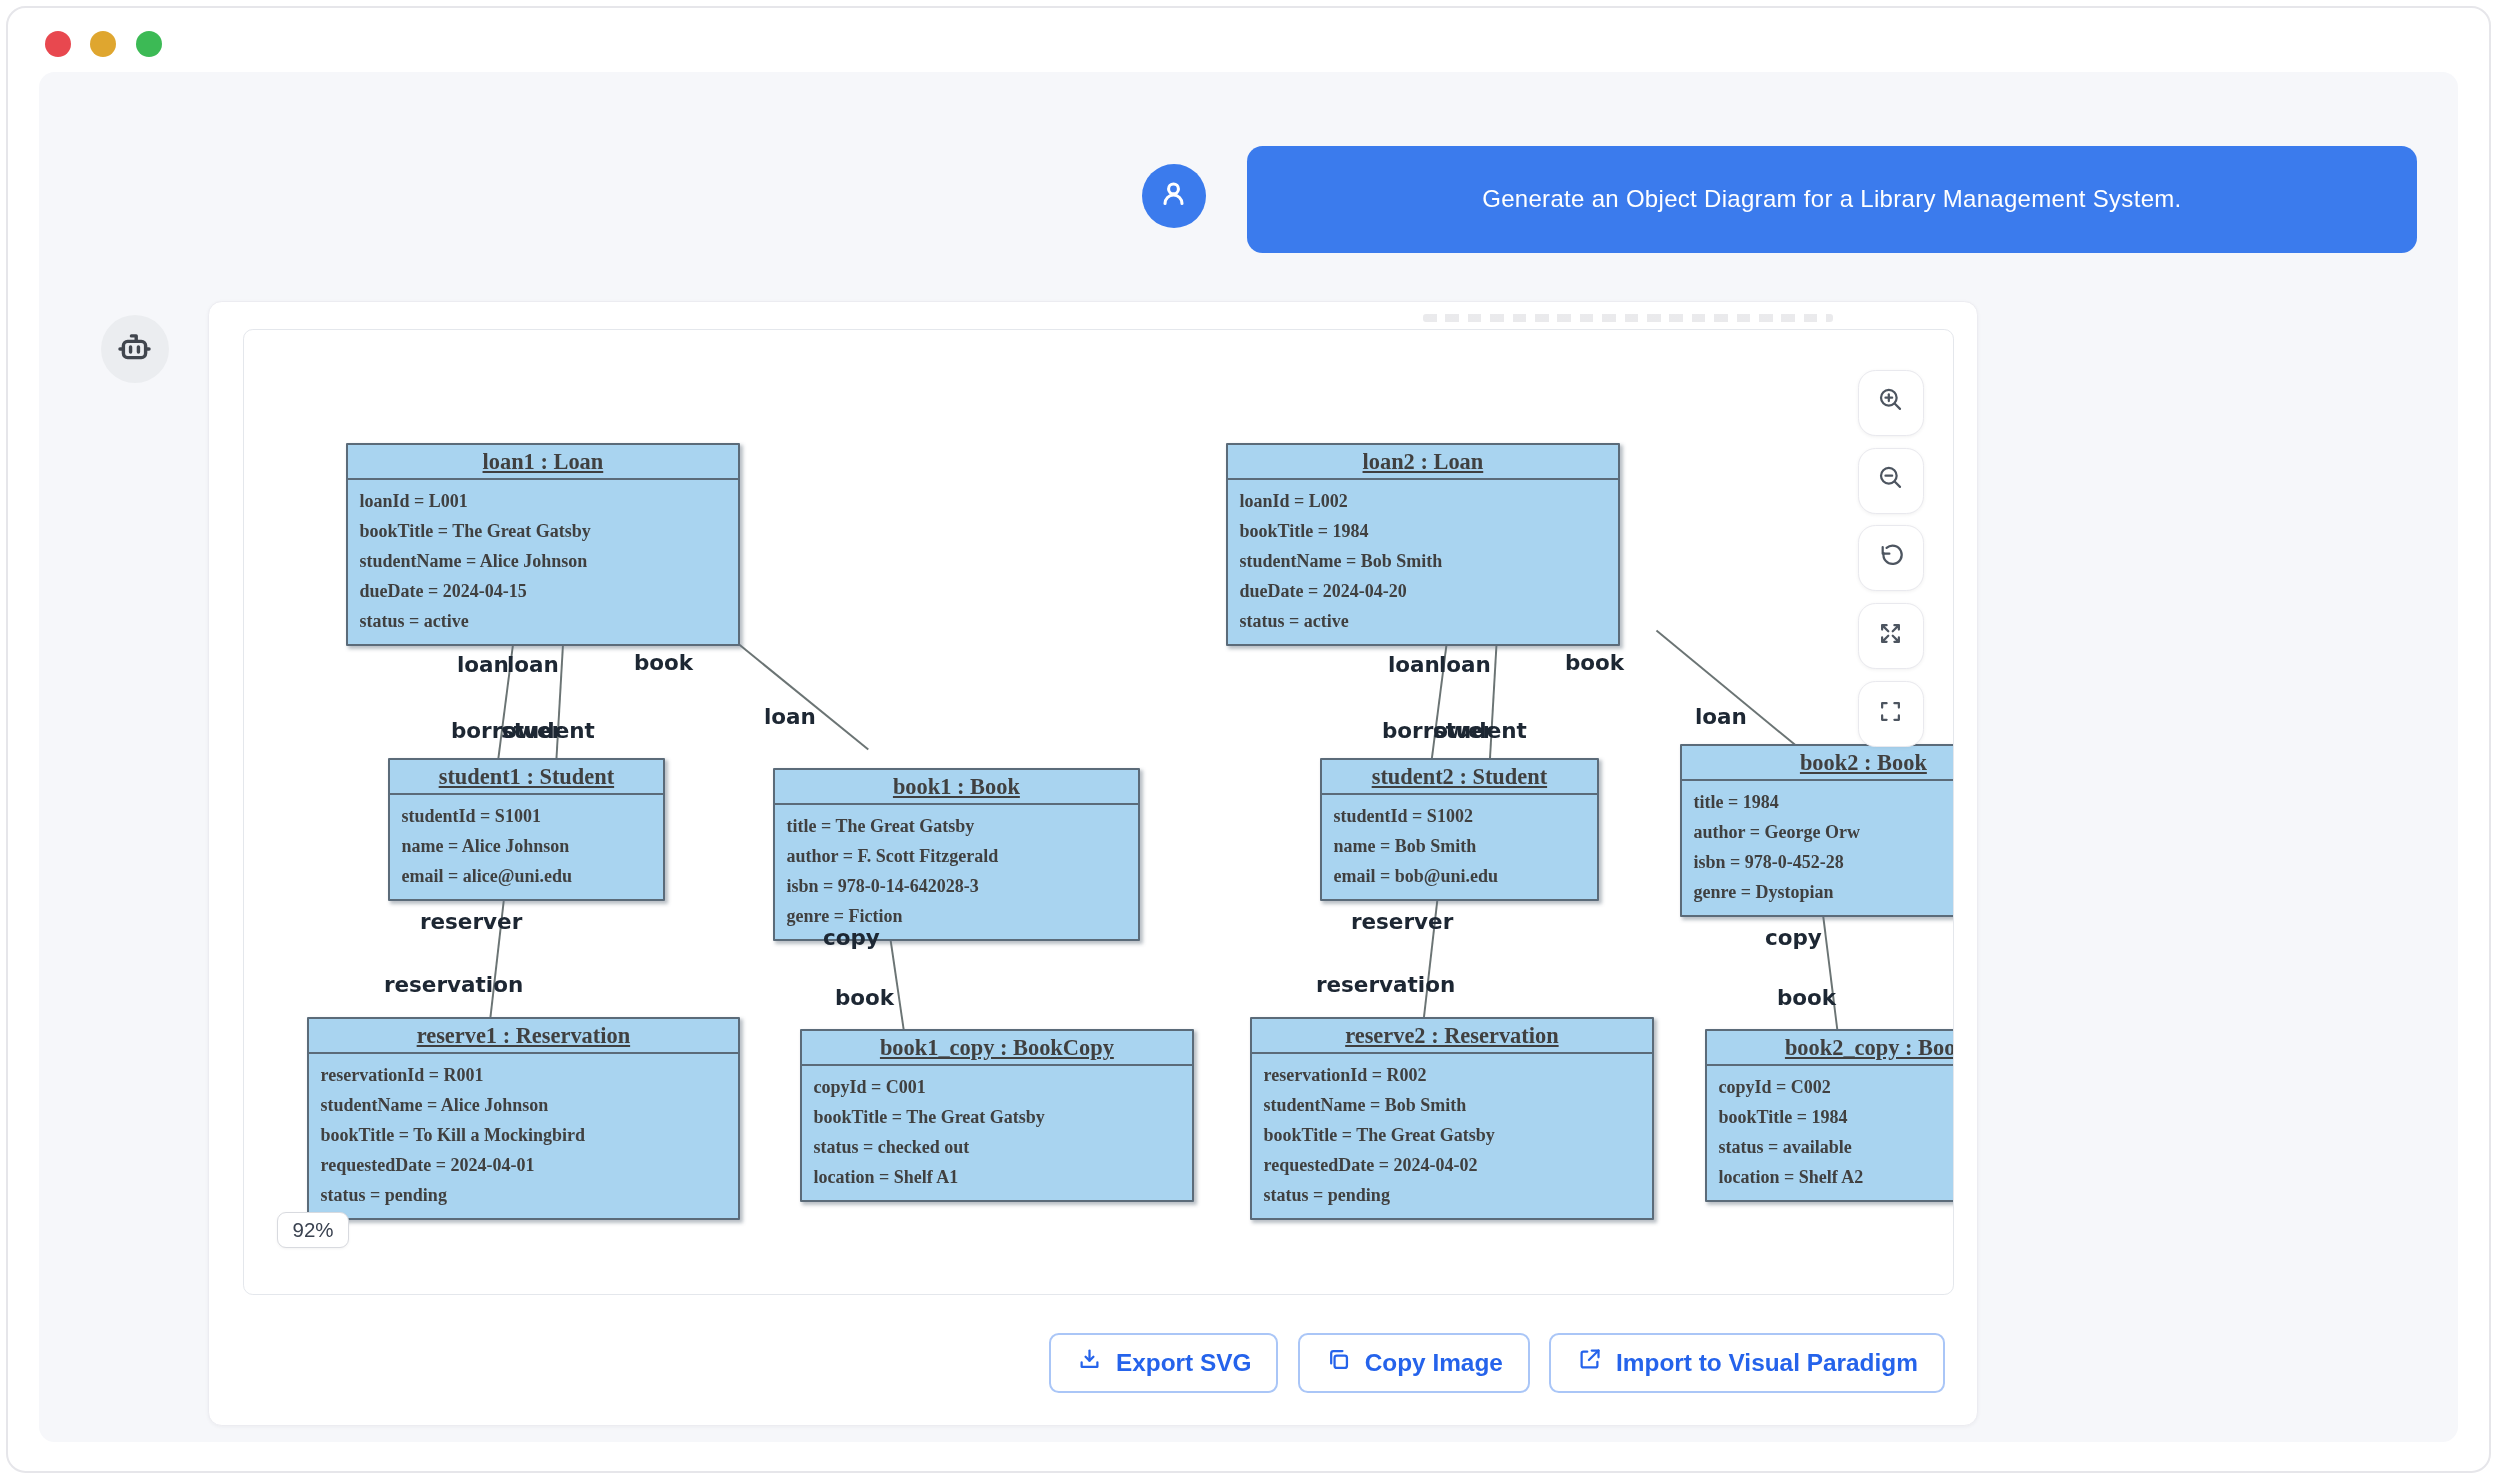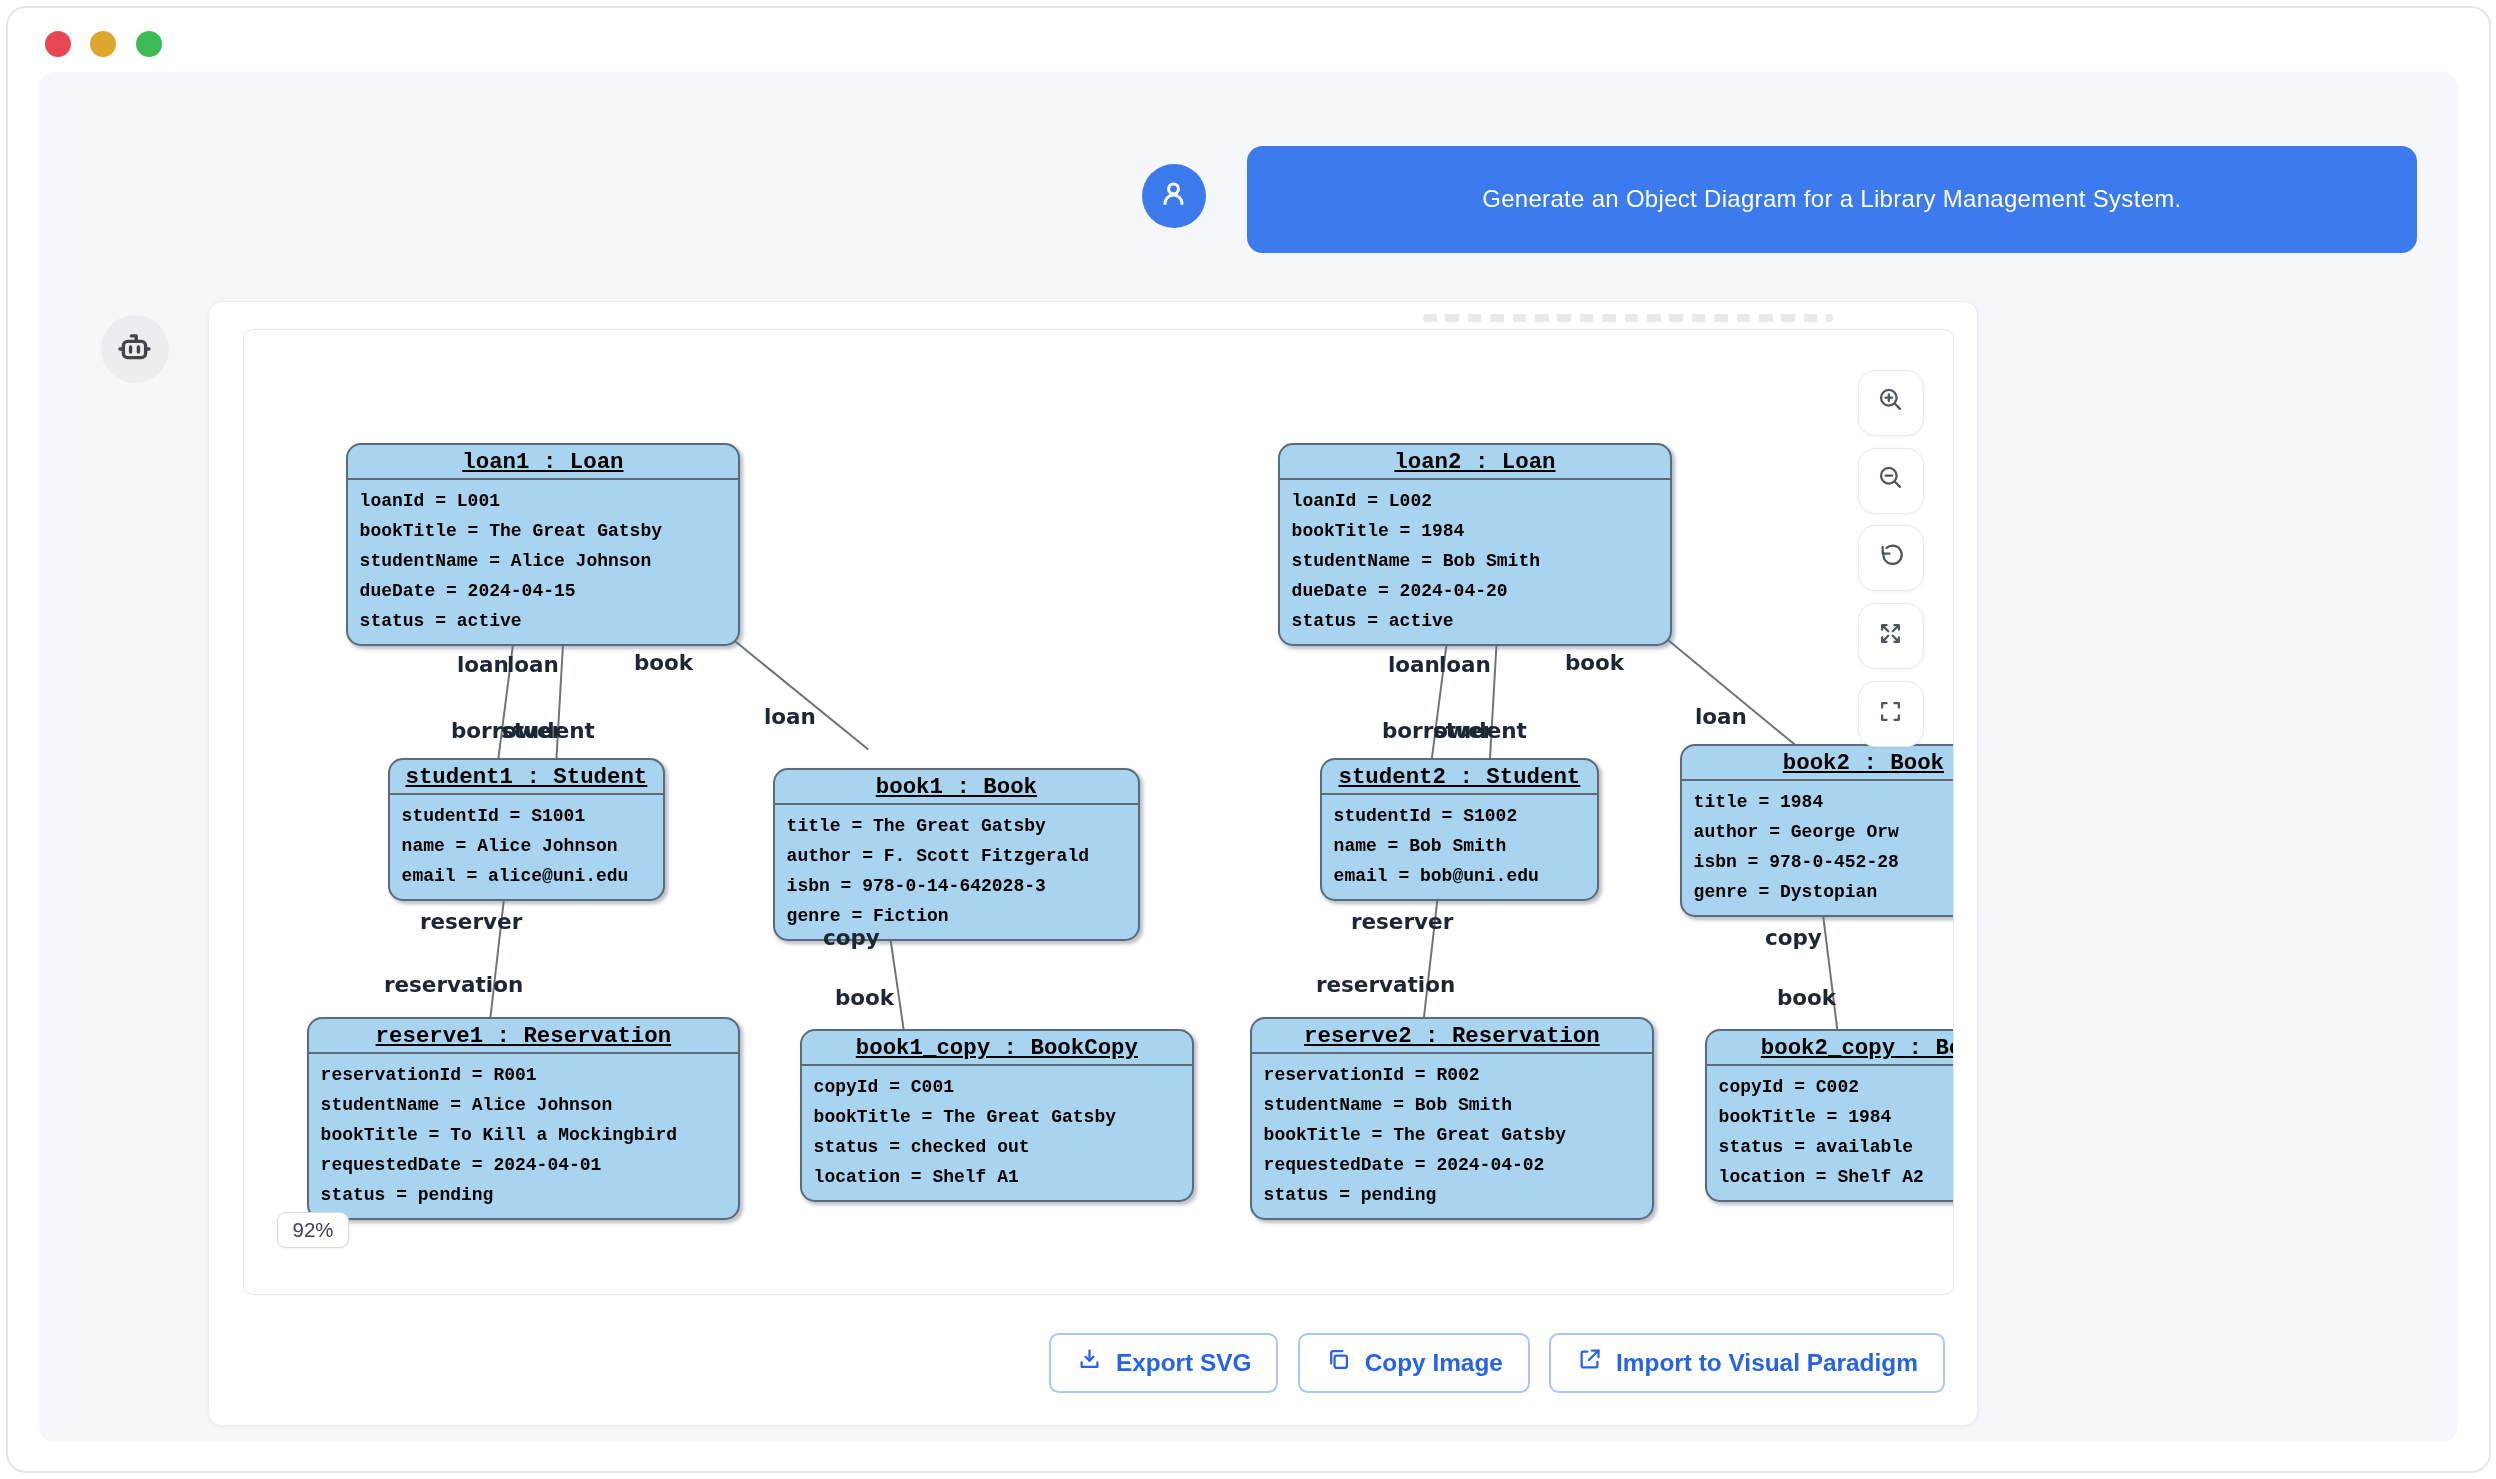--- a/index.html
+++ b/index.html
@@ -16,21 +16,21 @@
 
   
   .card{position:absolute;left:200px;top:293px;width:1768px;height:1123px;background:#fff;border:1px solid #ececf1;border-radius:13.7px;box-shadow:0 1px 3.9px rgba(30,40,60,.05);}
   .ghost-strip{position:absolute;left:1214px;top:11.7px;width:410px;height:8.8px;background:repeating-linear-gradient(90deg,#d9d9dd 0 13.7px,transparent 13.7px 22.4px);opacity:.55;border-radius:2.9px;}
   .viewport{position:absolute;left:34px;top:27px;width:1709px;height:964px;background:#fff;border:1px solid #e4e7ec;border-radius:9.8px;overflow:hidden;}
   .dg-title{position:absolute;left:1073px;top:47px;width:653px;text-align:center;font-family:"DejaVu Sans",sans-serif;font-size:24.4px;font-weight:700;letter-spacing:2px;color:#20262e;z-index:3;}
 
   .edges{position:absolute;left:0;top:0;width:1709px;height:964px;z-index:0;}
   .edge-label{position:absolute;font-family:"DejaVu Sans",sans-serif;font-size:21.5px;font-weight:600;color:#1d2733;white-space:nowrap;z-index:3;}
 
-  .uml-box{position:absolute;background:#a9d4f0;border:2px solid #5b6b79;border-radius:15px;box-shadow:2.9px 2.9px 3.9px rgba(100,112,126,.45);font-family:Liberation Mono, monospace;color:#000000;z-index:2;}
+  .uml-box{position:absolute;background:#a9d4f0;border:2px solid #5b6b79;border-radius:1px;box-shadow:2.9px 2.9px 3.9px rgba(100,112,126,.45);font-family:Liberation Serif, serif;color:#404040;z-index:2;}
   .uml-title{font-weight:700;font-size:22.4px;text-align:center;padding:3.9px 9.8px 2.9px;border-bottom:2px solid #5b6b79;text-decoration:underline;white-space:nowrap;overflow:hidden;}
   .uml-attrs{padding:5.9px 11.7px 8.8px;}
   .uml-attr{font-size:18px;font-weight:600;line-height:30px;white-space:nowrap;}
 
   .controls{position:absolute;left:1649px;top:68px;display:flex;flex-direction:column;gap:11.7px;z-index:5;}
   .ctl{width:64px;height:64px;background:#fff;border:1.5px solid #e9e9ee;border-radius:17.6px;display:flex;align-items:center;justify-content:center;box-shadow:0 1px 3.9px rgba(0,0,0,.06);cursor:pointer;}
   .ctl svg{stroke:#4d5560;fill:none;stroke-width:2;stroke-linecap:round;stroke-linejoin:round;}
 
   .zoom-badge{position:absolute;left:33px;top:882px;padding:4.9px 14.6px;background:#fff;border:1.5px solid #d8dadf;border-radius:9px;font-size:20.5px;color:#3a4250;box-shadow:0 1px 2.9px rgba(0,0,0,.05);z-index:6;}
 
@@ -122,21 +122,21 @@
           <div class="uml-title">loan1 : Loan</div>
           <div class="uml-attrs">
             <div class="uml-attr">loanId = L001</div>
             <div class="uml-attr">bookTitle = The Great Gatsby</div>
             <div class="uml-attr">studentName = Alice Johnson</div>
             <div class="uml-attr">dueDate = 2024-04-15</div>
             <div class="uml-attr">status = active</div>
           </div>
         </div>
 
-        <div class="uml-box" style="left:1034px;top:113px;width:390px">
+        <div class="uml-box" style="left:982px;top:113px;width:390px">
           <div class="uml-title">loan2 : Loan</div>
           <div class="uml-attrs">
             <div class="uml-attr">loanId = L002</div>
             <div class="uml-attr">bookTitle = 1984</div>
             <div class="uml-attr">studentName = Bob Smith</div>
             <div class="uml-attr">dueDate = 2024-04-20</div>
             <div class="uml-attr">status = active</div>
           </div>
         </div>
 

